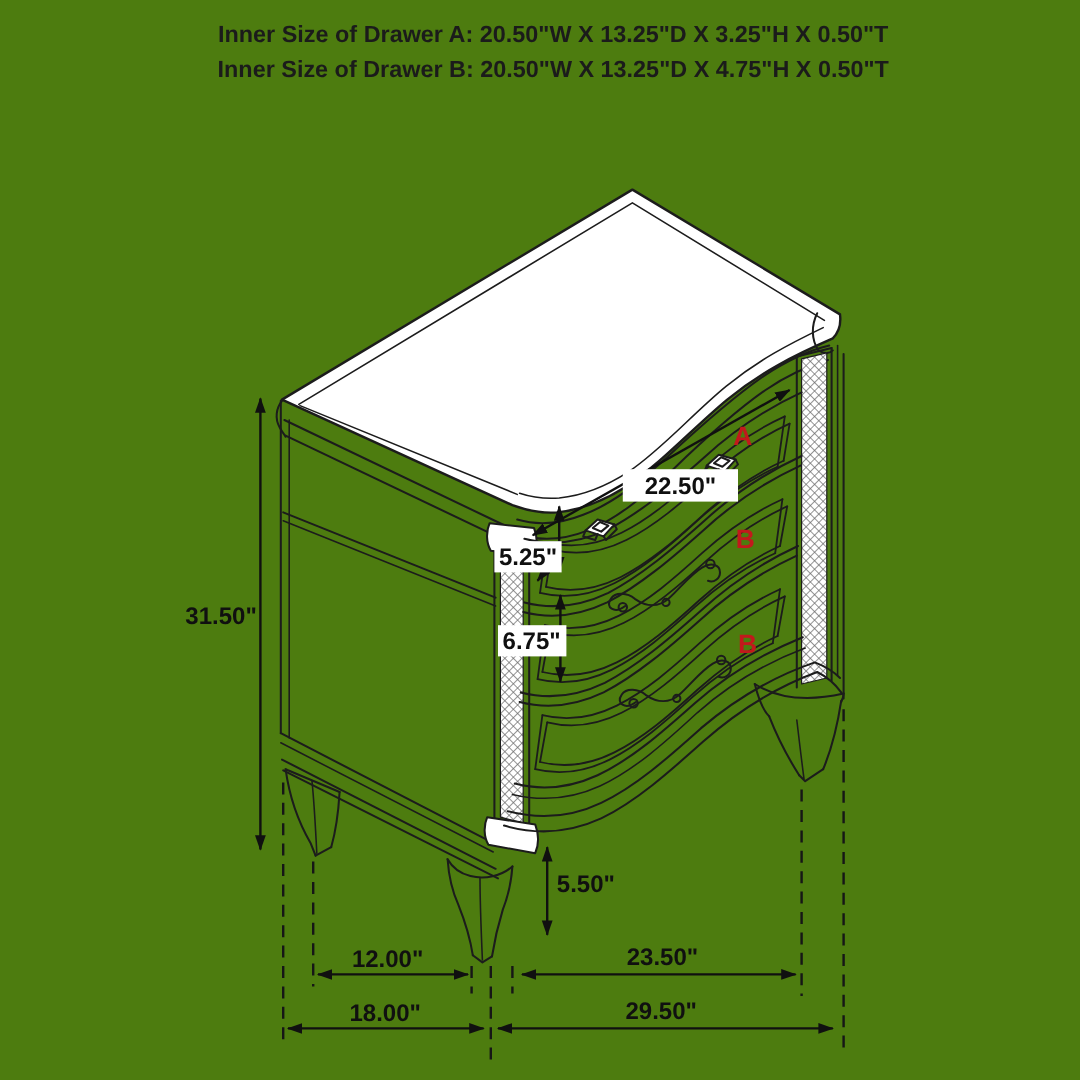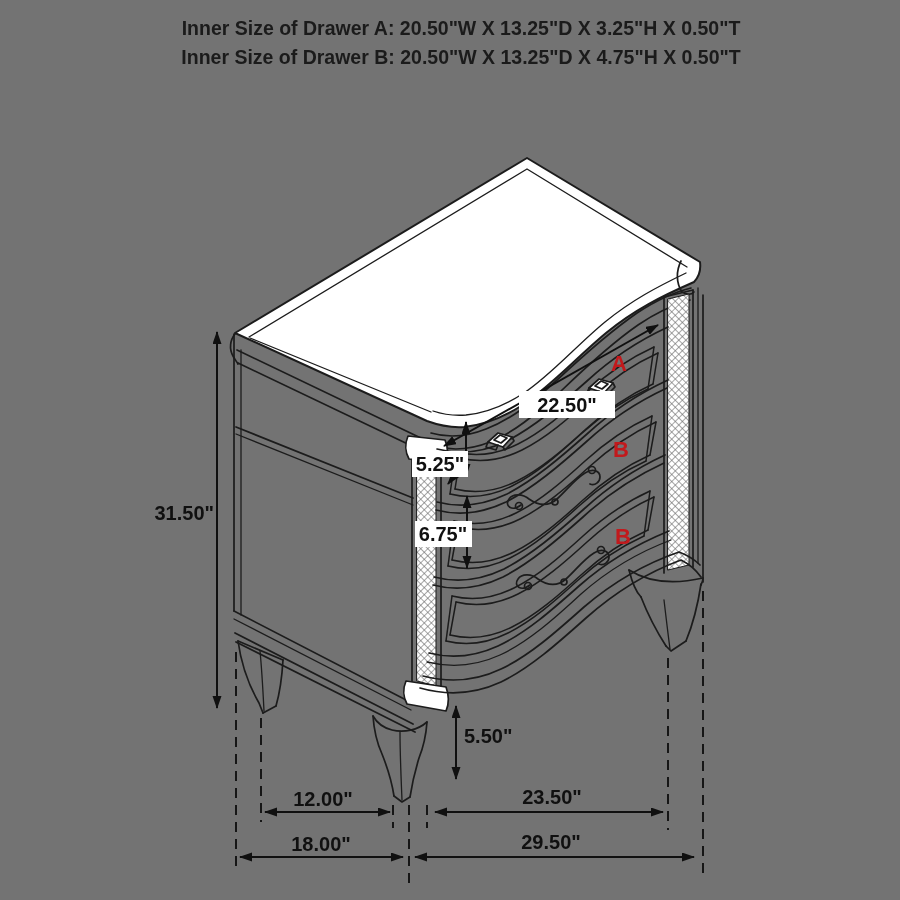--- a/index.html
+++ b/index.html
@@ -1,16 +1,16 @@
 <!DOCTYPE html>
 <html><head>
 <meta charset="utf-8">
 <style>
   html,body{margin:0;padding:0;background:#ffffff;}
-  .page{position:relative;width:900px;height:900px;background:#737373;
+  .page{position:relative;width:900px;height:900px;background:#4d7c0f;
         font-family:"Liberation Sans","DejaVu Sans",sans-serif;overflow:hidden;}
   svg{position:absolute;left:0;top:0;}
   text{font-family:"Liberation Sans","DejaVu Sans",sans-serif;}
   .hdr{font-size:19.5px;font-weight:bold;fill:#1b1b1b;}
   .dim{font-size:20px;font-weight:bold;fill:#101010;}
   .red{font-size:22px;font-weight:bold;}
 </style>
 </head>
 <body>
 

